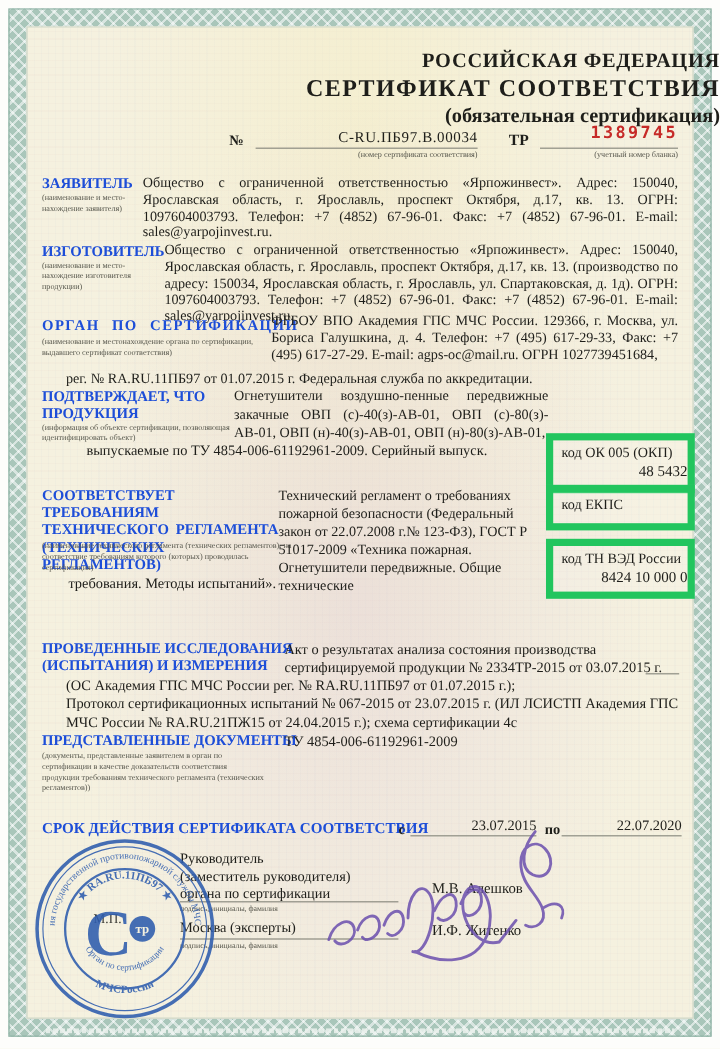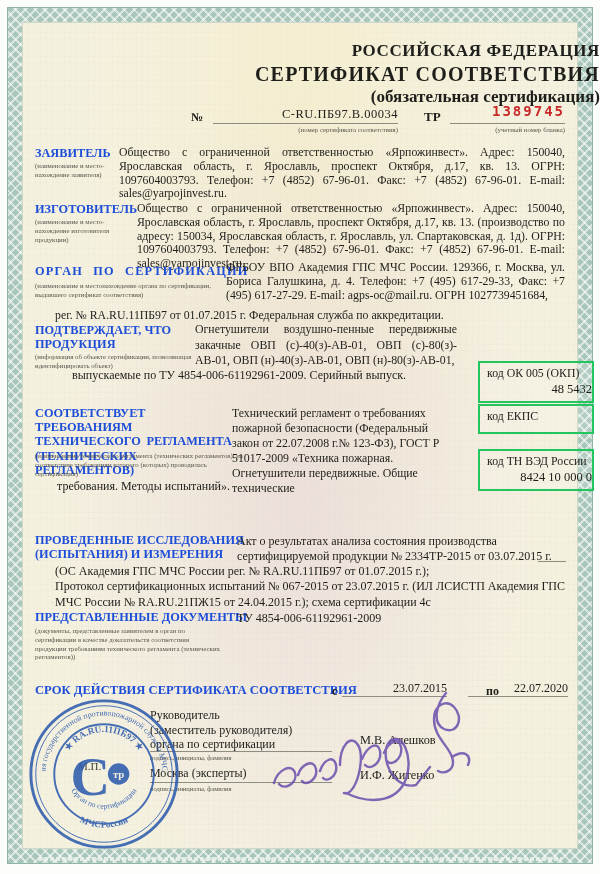--- a/index.html
+++ b/index.html
@@ -25,21 +25,21 @@
   .hdr-title{font-size:20px;font-weight:bold;letter-spacing:1.2px;}
   .hdr-sub{font-size:17px;font-weight:bold;}
   .lbl{font-weight:bold;font-size:12.3px;line-height:14.2px;color:#1d4ed8;}
   .lbl-sp{word-spacing:6px;letter-spacing:1.2px;}
   .cap{font-size:6.8px;line-height:1.3;color:#56564c;}
   .txt{font-size:11.8px;line-height:13.8px;text-align:justify;}
   .txt2{font-size:12px;line-height:15.4px;}
   .uline{border-bottom:1px solid #8d8d82;}
   .num-val{font-size:12.5px;letter-spacing:.5px;}
   .red-num{font-family:"DejaVu Sans Mono",monospace;font-weight:bold;font-size:14px;letter-spacing:2px;color:#c62a28;}
-  .codebox{position:absolute;left:478px;width:112px;border:2px solid #22c55e;background:rgba(255,255,255,.12);}
+  .codebox{position:absolute;left:455px;width:112px;border:6px solid #22c55e;background:rgba(255,255,255,.12);}
   .codebox .cb-lbl{font-size:11.8px;padding:3px 0 0 7px;}
   .codebox .cb-val{font-size:12.5px;text-align:right;padding-top:1px;}
   .sig-cap{font-size:6.5px;color:#56564c;}
   .name{font-size:12.3px;}
   .prelined{white-space:pre-line;}
   .microtext{position:absolute;left:38px;right:38px;bottom:13px;height:4px;
     background:repeating-linear-gradient(90deg,#ecf2ee 0 4px, rgba(255,255,255,0) 4px 6px);opacity:.85;}
   svg text{font-family:"Liberation Serif",serif;}
 </style>
 </head>
@@ -107,21 +107,21 @@
 Протокол сертификационных испытаний № 067-2015 от 23.07.2015 г. (ИЛ ЛСИСТП Академия ГПС МЧС России № RA.RU.21ПЖ15 от 24.04.2015 г.); схема сертификации 4с</div>
 
 <div class="abs lbl" style="left:35px;top:610px;">ПРЕДСТАВЛЕННЫЕ ДОКУМЕНТЫ</div>
 <div class="abs txt2" style="left:237px;top:611px;width:330px;">ТУ 4854-006-61192961-2009</div>
 <div class="abs cap" style="left:35px;top:627px;width:185px;">(документы, представленные заявителем в орган по сертификации в качестве доказательств соответствия продукции требованиям технического регламента (технических регламентов))</div>
 
 <div class="abs lbl" style="left:35px;top:683px;font-size:12.6px;">СРОК ДЕЙСТВИЯ СЕРТИФИКАТА СООТВЕТСТВИЯ</div>
 <div class="abs" style="left:332px;top:684px;font-size:12px;font-weight:bold;">с</div>
 <div class="abs center txt2" style="left:342px;top:681px;width:105px;">23.07.2015</div>
 <div class="abs uline" style="left:342px;top:696px;width:105px;"></div>
-<div class="abs" style="left:454px;top:684px;font-size:12px;font-weight:bold;margin-left:32px;">по</div>
+<div class="abs" style="left:454px;top:684px;font-size:12px;font-weight:bold;">по</div>
 <div class="abs center txt2" style="left:468px;top:681px;width:100px;">22.07.2020</div>
 <div class="abs uline" style="left:468px;top:696px;width:100px;"></div>
 
 <div class="abs" style="left:78px;top:720px;font-size:11px;color:#3a3a35;margin-top:40px;">М.П.</div>
 
 <div class="abs txt2 prelined" style="left:150px;top:708px;width:190px;line-height:14.6px;">Руководитель
 (заместитель руководителя)
 органа по сертификации</div>
 <div class="abs uline" style="left:150px;top:751px;width:182px;"></div>
 <div class="abs sig-cap" style="left:150px;top:754px;">подпись, инициалы, фамилия</div>

